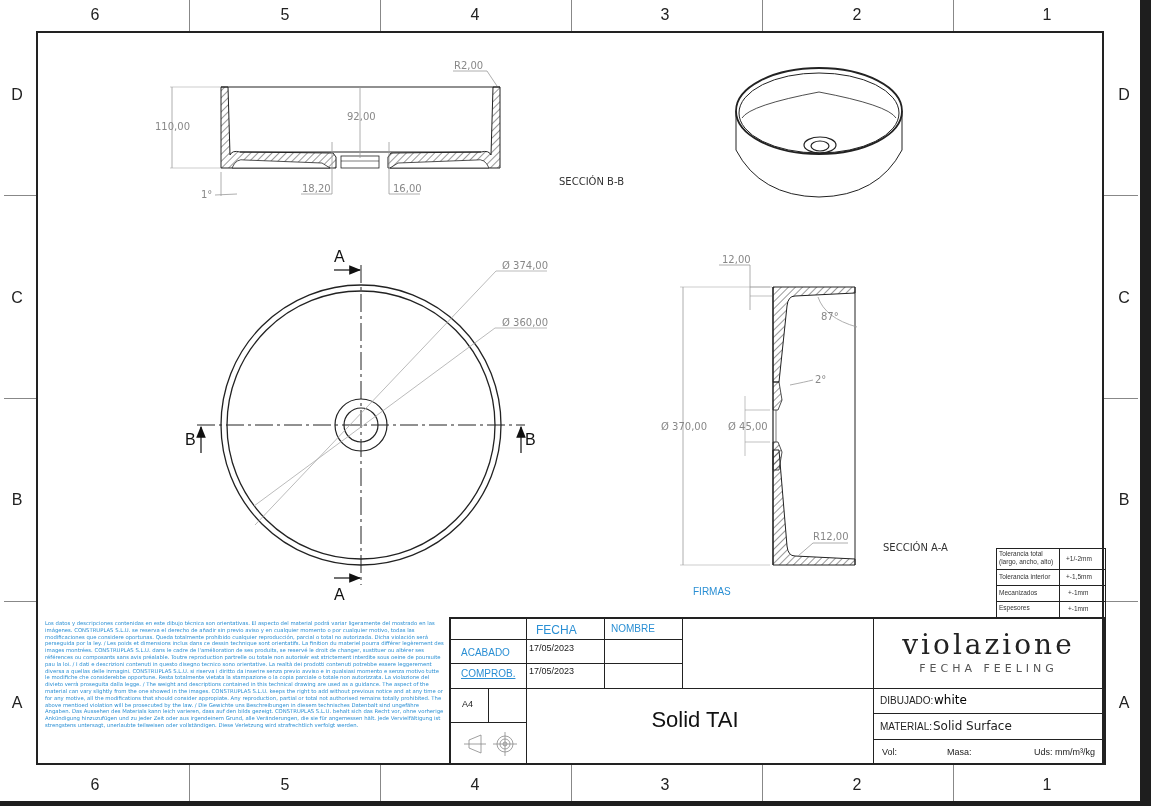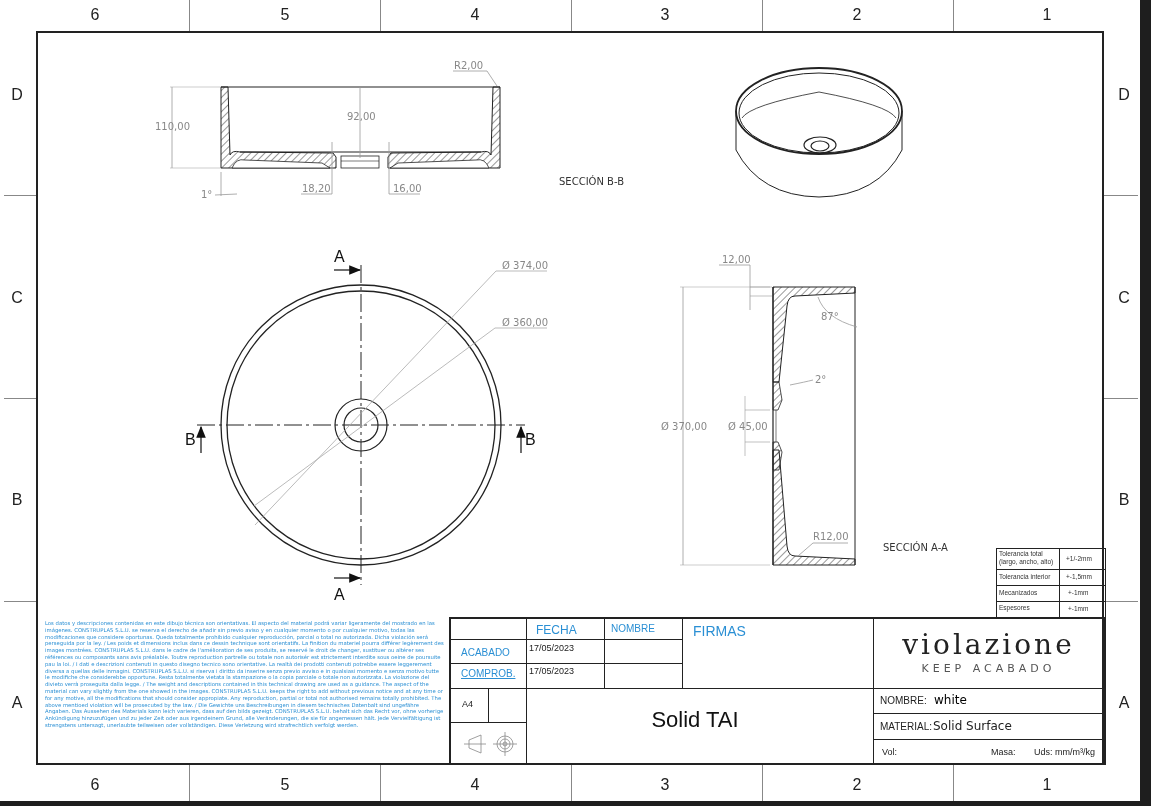--- a/index.html
+++ b/index.html
@@ -231,32 +231,32 @@
     <div class="cell" style="left:449px;top:722px;width:78px;height:43px;"></div>
     <div class="cell" style="left:526px;top:688px;width:348px;height:77px;"></div>
 
     <div class="cell" style="left:873px;top:617px;width:233px;height:72px;"></div>
     <div class="cell" style="left:873px;top:688px;width:233px;height:26px;"></div>
     <div class="cell" style="left:873px;top:713px;width:233px;height:27px;"></div>
     <div class="cell" style="left:873px;top:739px;width:233px;height:26px;"></div>
 
     <div class="tb blue" style="left:536px;top:623px;font-size:12px;">FECHA</div>
     <div class="tb blue" style="left:611px;top:623px;font-size:10px;">NOMBRE</div>
-    <div class="tb blue" style="left:693px;top:623px;font-size:14px;">FIRMAS</div>
+    <div class="tb blue" style="left:693px;top:586px;font-size:10px;">FIRMAS</div>
     <div class="tb blue" style="left:461px;top:647px;font-size:10px;">ACABADO</div>
     <div class="tb" style="left:529px;top:643px;font-size:9px;color:#222;">17/05/2023</div>
     <div class="tb blue" style="left:461px;top:668px;font-size:10px;text-decoration:underline;">COMPROB.</div>
     <div class="tb" style="left:529px;top:666px;font-size:9px;color:#222;">17/05/2023</div>
     <div class="tb" style="left:462px;top:699px;font-size:9px;color:#222;">A4</div>
     <div class="tb" style="left:526px;top:707px;width:338px;text-align:center;font-size:22px;color:#111;">Solid TAI</div>
 
     <div class="logo">violazione</div>
-    <div class="tagline">KEEP ACABADO</div>
-
-    <div class="tb" style="left:880px;top:695px;font-size:10px;color:#222;">NOMBRE:</div>
+    <div class="tagline">FECHA FEELING</div>
+
+    <div class="tb" style="left:880px;top:695px;font-size:10px;color:#222;">DIBUJADO:</div>
     <div class="tb" style="left:934px;top:693px;font-size:12px;color:#000000;font-family:'DejaVu Sans',sans-serif;">white</div>
     <div class="tb" style="left:880px;top:721px;font-size:10px;color:#222;">MATERIAL:</div>
     <div class="tb" style="left:933px;top:719px;font-size:12px;color:#222;font-family:'DejaVu Sans',sans-serif;">Solid Surface</div>
     <div class="tb" style="left:882px;top:747px;font-size:9px;color:#222;">Vol:</div>
-    <div class="tb" style="left:947px;top:747px;font-size:9px;color:#222;margin-left:44px;">Masa:</div>
+    <div class="tb" style="left:947px;top:747px;font-size:9px;color:#222;">Masa:</div>
     <div class="tb" style="left:1034px;top:747px;font-size:9px;color:#222;">Uds: mm/m³/kg</div>
   </div>
 </div>
 
 </body></html>

